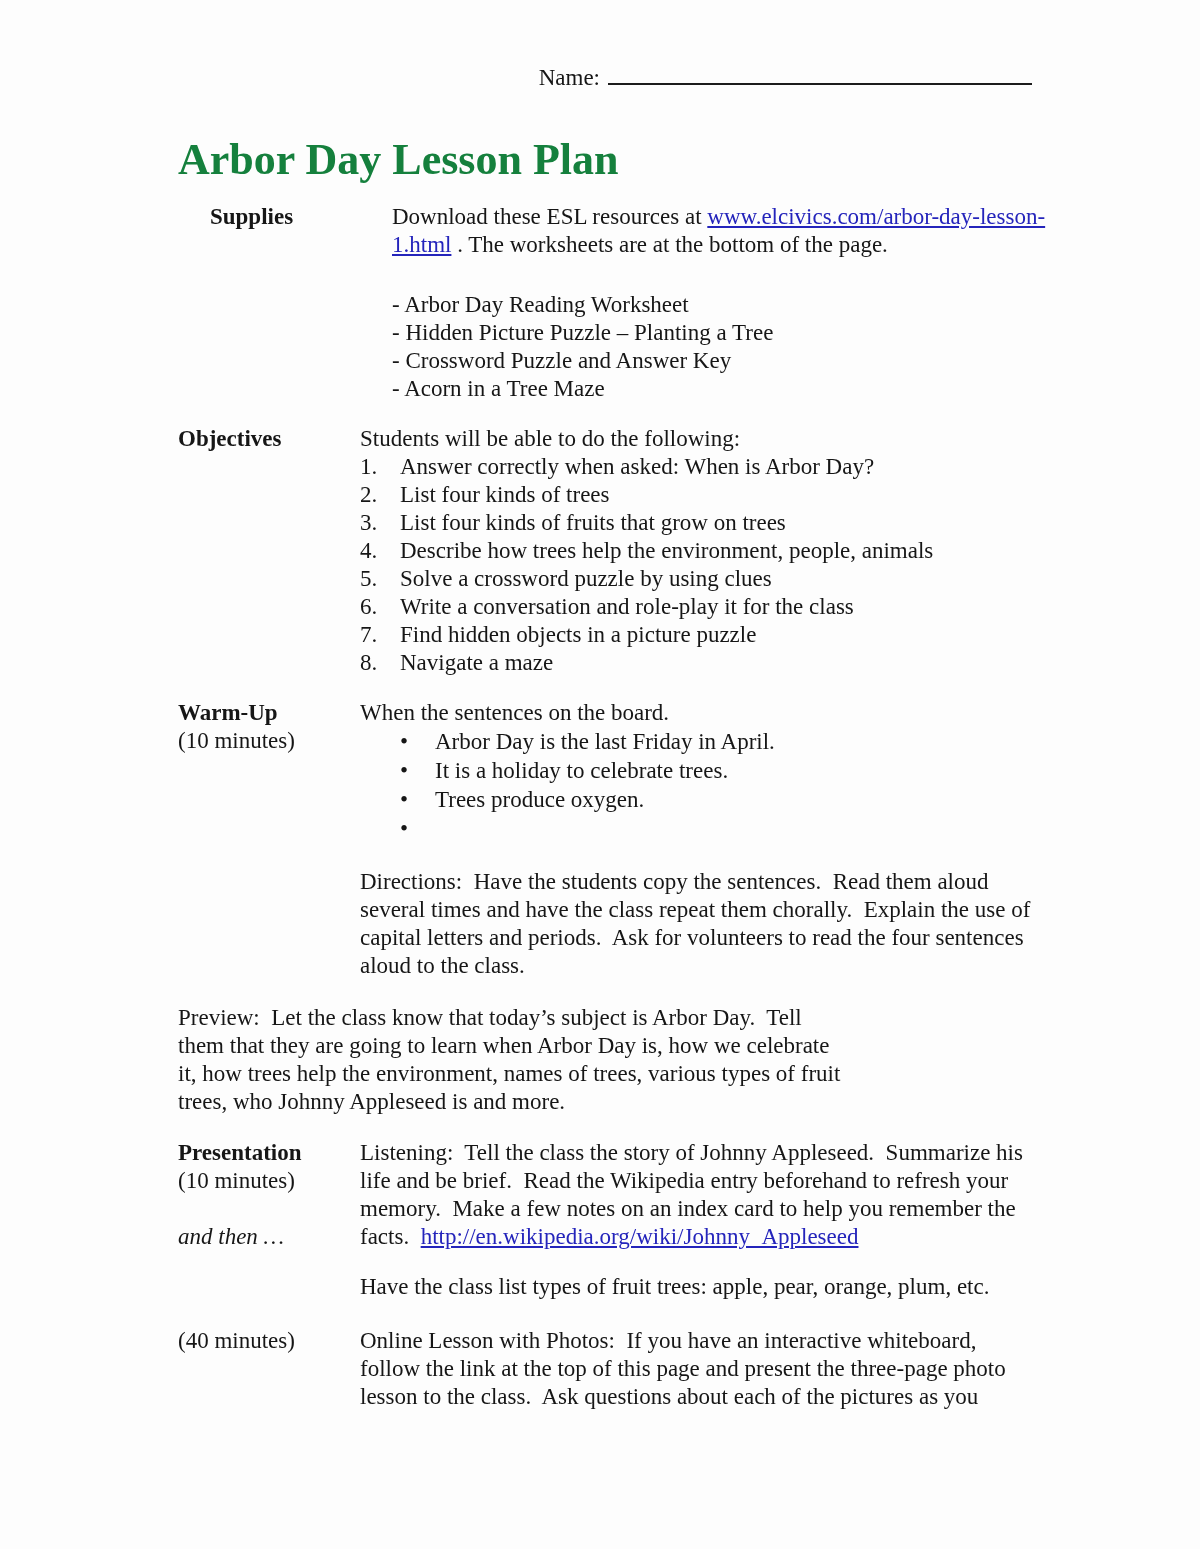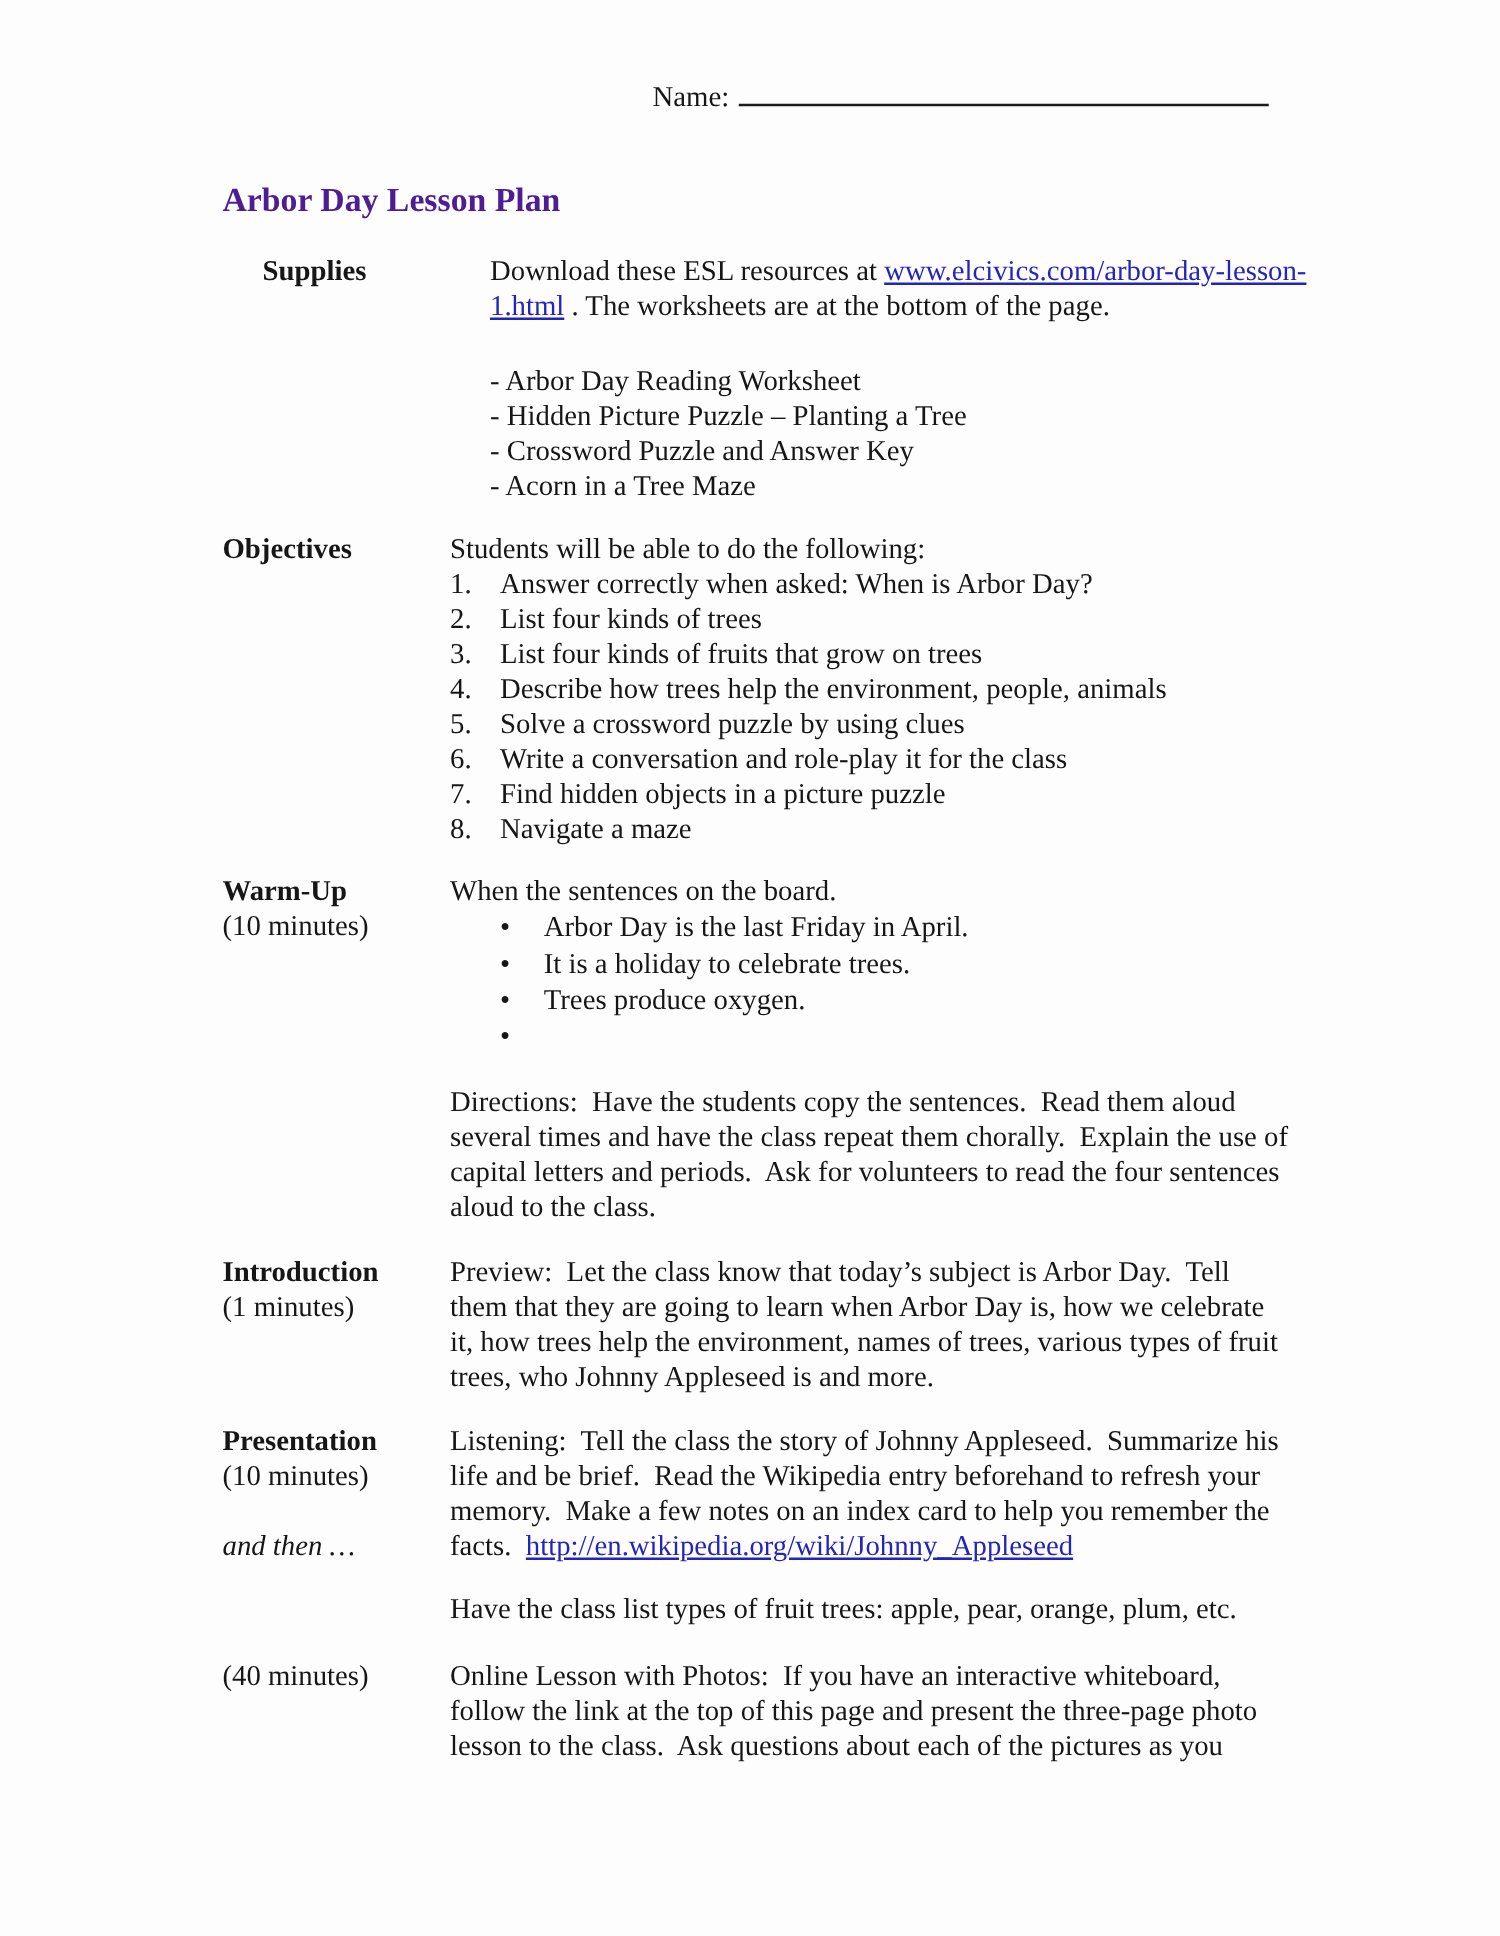--- a/index.html
+++ b/index.html
@@ -6,28 +6,28 @@
   html, body { background:#ffffff; }
   body {
     width:1200px; height:1549px; overflow:hidden;
     background:#fdfdfd;
     font-family:"Liberation Serif","DejaVu Serif",serif;
     font-size:23px; line-height:28px; color:#161616;
   }
   .page { width:1200px; height:1549px; padding:61px 168px 0 178px; }
 
   
-  .name-row { margin-left:344px; white-space:nowrap; height:34px; }
+  .name-row { margin-left:344px; white-space:nowrap; height:34px;text-align:right; }
   .name-underline {
     display:inline-block; width:424px; height:24px;
     border-bottom:2px solid #1c1c1c; margin-left:8px; vertical-align:baseline;
   }
 
   
-  .title { margin-top:46px; font-size:27px; line-height:38px; font-weight:700; color:#4c1d95; }
+  .title { margin-top:46px; font-size:44px; line-height:38px; font-weight:700; color:#15803d; }
 
   
   .row { display:flex; align-items:flex-start; }
   .label-col { width:182px; flex-shrink:0; }
   .content-col { width:672px; flex-shrink:0; }
   .label { font-weight:700; }
   .duration { font-weight:400; }
   .aside { font-style:italic; margin-top:28px; }
 
   .row-supplies     { margin-top:24px;margin-left:32px; }
@@ -145,24 +145,20 @@
           </div>
         <div class="bullet-row">
             <span class="bullet">•</span>
           </div>
       </div>
       <div class="para directions">Directions:  Have the students copy the sentences.  Read them aloud several times and have the class repeat them chorally.  Explain the use of capital letters and periods.  Ask for volunteers to read the four sentences aloud to the class.</div>
     </div>
   </div>
 
   <div class="row row-introduction">
-    <div class="label-col">
-      <div class="label">Introduction</div>
-      <div class="duration">(1 minutes)</div>
-    </div>
     <div class="content-col">
       <div class="para">Preview:  Let the class know that today’s subject is Arbor Day.  Tell them that they are going to learn when Arbor Day is, how we celebrate it, how trees help the environment, names of trees, various types of fruit trees, who Johnny Appleseed is and more.</div>
     </div>
   </div>
 
   <div class="row row-presentation">
     <div class="label-col">
       <div class="label">Presentation</div>
       <div class="duration">(10 minutes)</div>
       <div class="aside">and then …</div>

